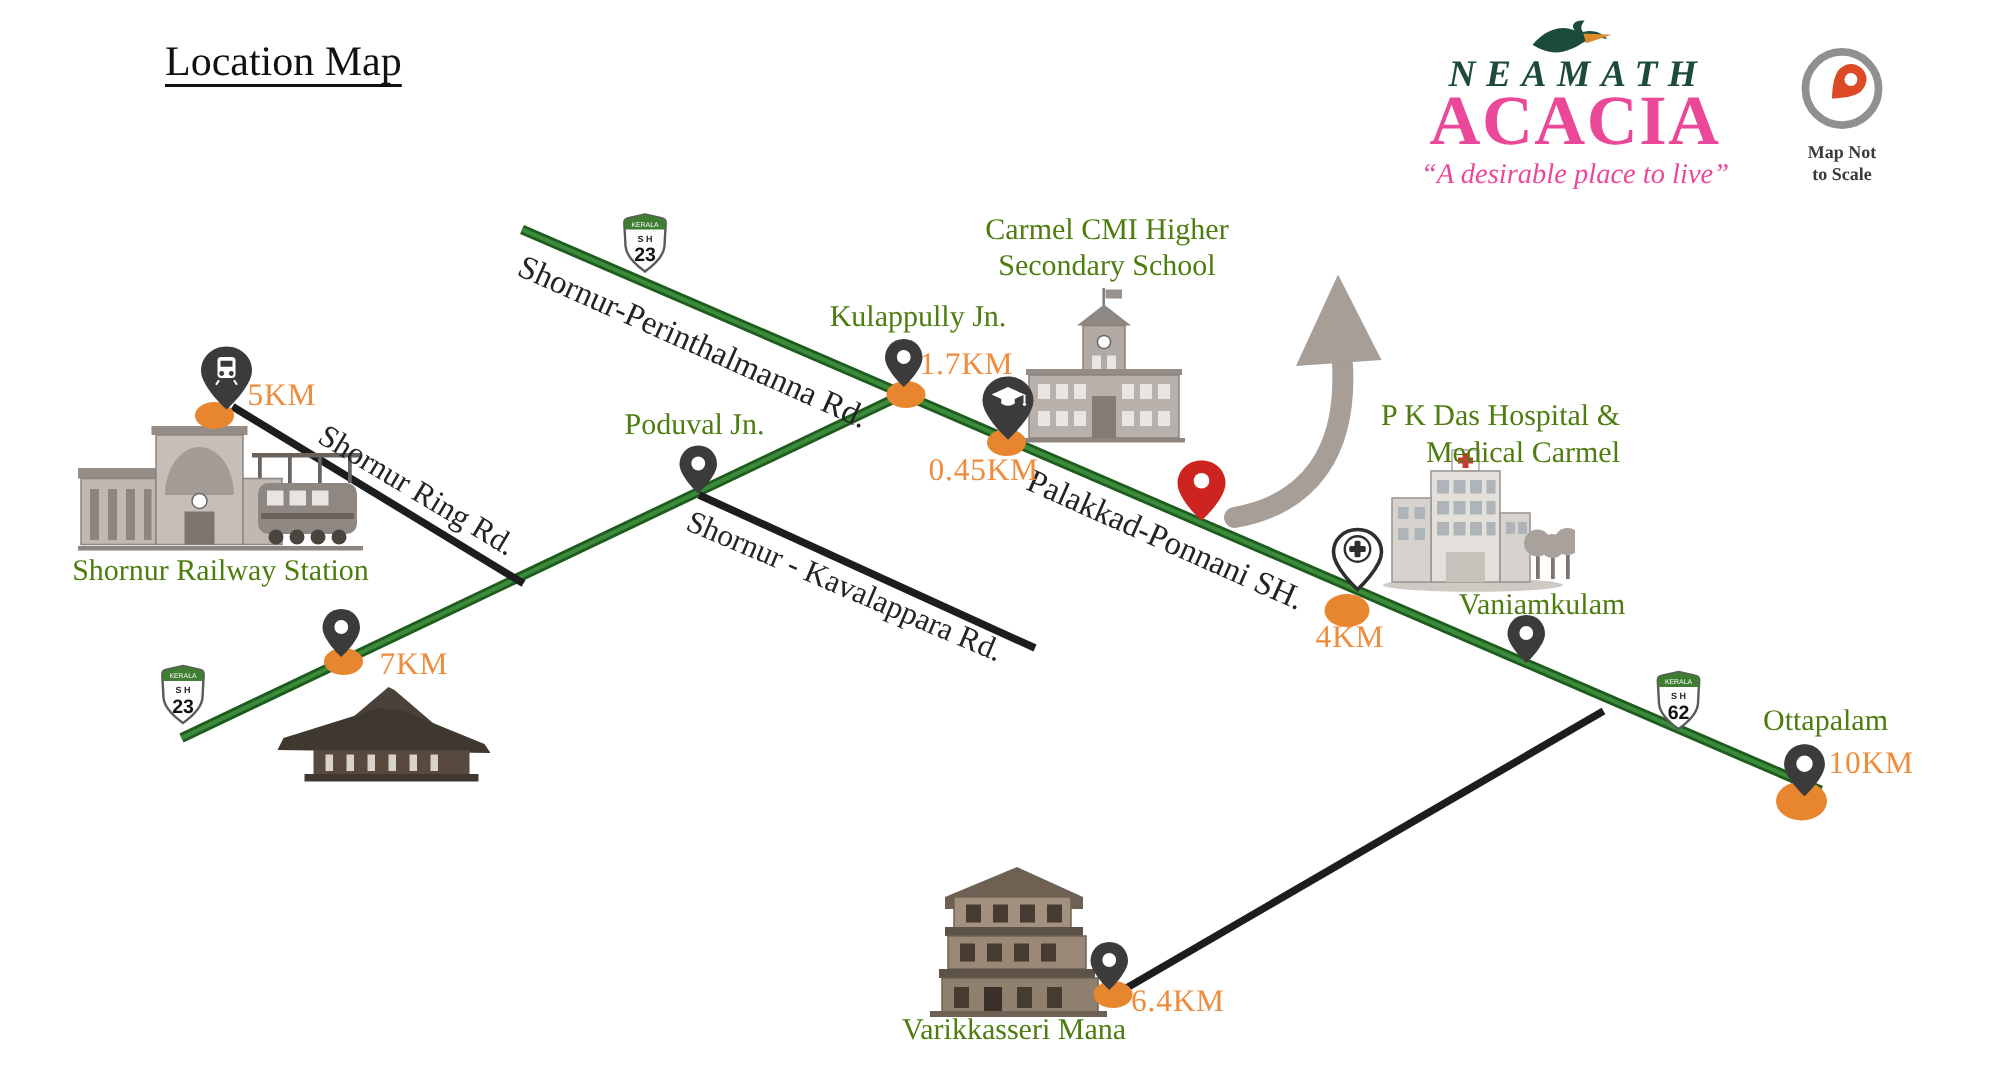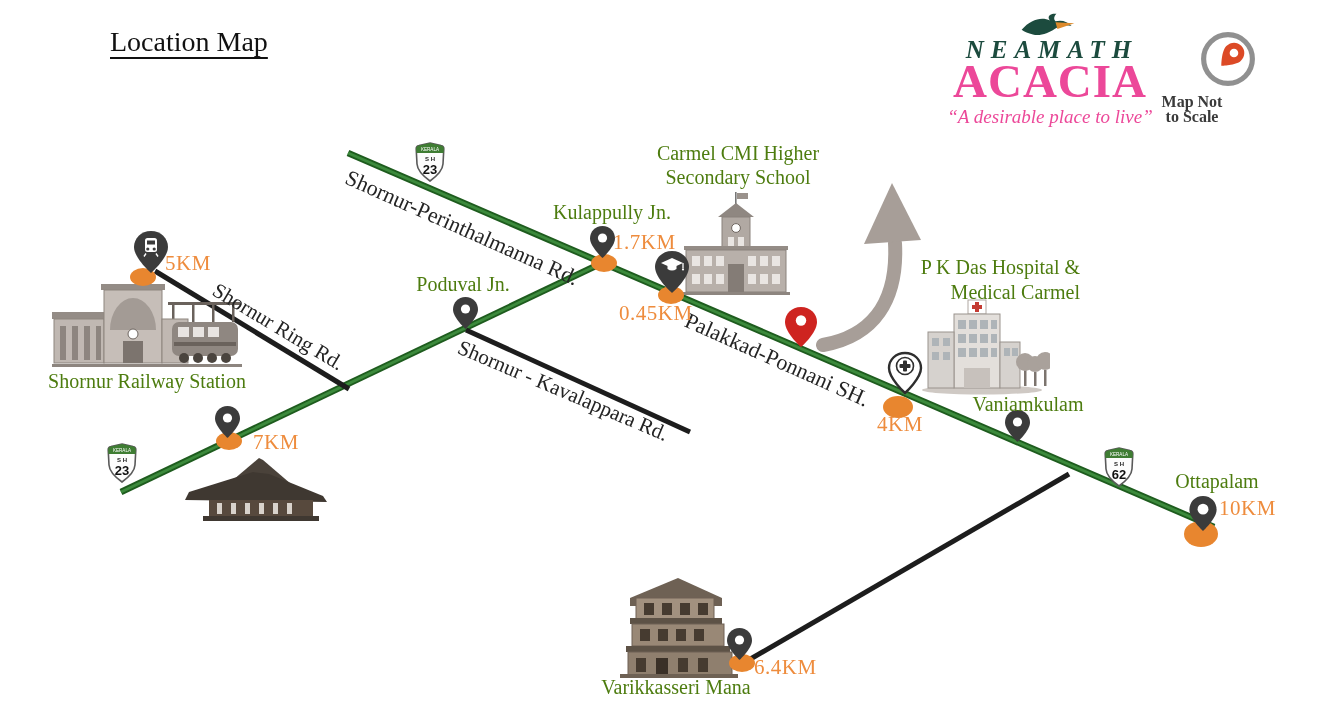--- a/index.html
+++ b/index.html
@@ -9,21 +9,21 @@
   .nowrap{white-space:nowrap;}
   .ctr{transform:translate(-50%,-50%);}
   .hctr{transform:translate(-50%,0);}
 
   .title{left:110px;top:26px;font-size:28px;color:#111;text-decoration:underline;text-underline-offset:6px;}
 
   .brand-name{left:1052px;top:36px;font-size:25px;letter-spacing:7px;color:#1C4B3E;font-weight:600;font-style:italic;}
   .brand-product{left:1050px;top:56px;font-size:47px;font-weight:700;color:#ec4899;letter-spacing:1px;line-height:50px;}
   .brand-tagline{left:1050px;top:106px;font-style:italic;font-size:19px;color:#ec4899;}
 
-  .map-note{left:1192px;font-size:16px;font-weight:700;color:#3a3a3a;text-align:center;line-height:15px;}
+  .map-note{left:1228px;font-size:12px;font-weight:700;color:#3a3a3a;text-align:center;line-height:15px;}
 
   .place{font-size:20px;color:#4d7c0f;}
   .dist{font-size:21px;color:#EE8C3D;letter-spacing:.5px;font-weight:500;}
   .road-label{font-size:21px;color:#242424;}
   .big-road{font-size:22px;}
 
   .dot{position:absolute;background:#E8862F;border-radius:50%;}
 </style>
 </head>
 <body>
@@ -299,21 +299,21 @@
 
 
   <div class="abs ctr place nowrap" style="left:463px;top:284px">Poduval Jn.</div>
   <div class="abs ctr place nowrap" style="left:612px;top:212px">Kulappully Jn.</div>
 
   <div class="abs place hctr" style="left:738px;top:141px;text-align:center;line-height:24px">
     <div class="nowrap">Carmel CMI Higher</div>
     <div class="nowrap">Secondary School</div>
   </div>
 
-  <div class="abs place" style="left:880px;top:255px;width:200px;text-align:right;line-height:25px">
+  <div class="abs place" style="left:880px;top:265px;width:200px;text-align:right;line-height:25px">
     <div class="nowrap">P K Das Hospital &amp;</div>
     <div class="nowrap">Medical Carmel</div>
   </div>
 
   <div class="abs ctr place nowrap" style="left:1028px;top:404px">Vaniamkulam</div>
   <div class="abs ctr place nowrap" style="left:1217px;top:481px">Ottapalam</div>
   <div class="abs ctr place nowrap" style="left:676px;top:687px">Varikkasseri Mana</div>
 
   <div class="abs dist nowrap" style="left:165px;top:251px">5KM</div>
   <div class="abs dist nowrap" style="left:253px;top:430px">7KM</div>

